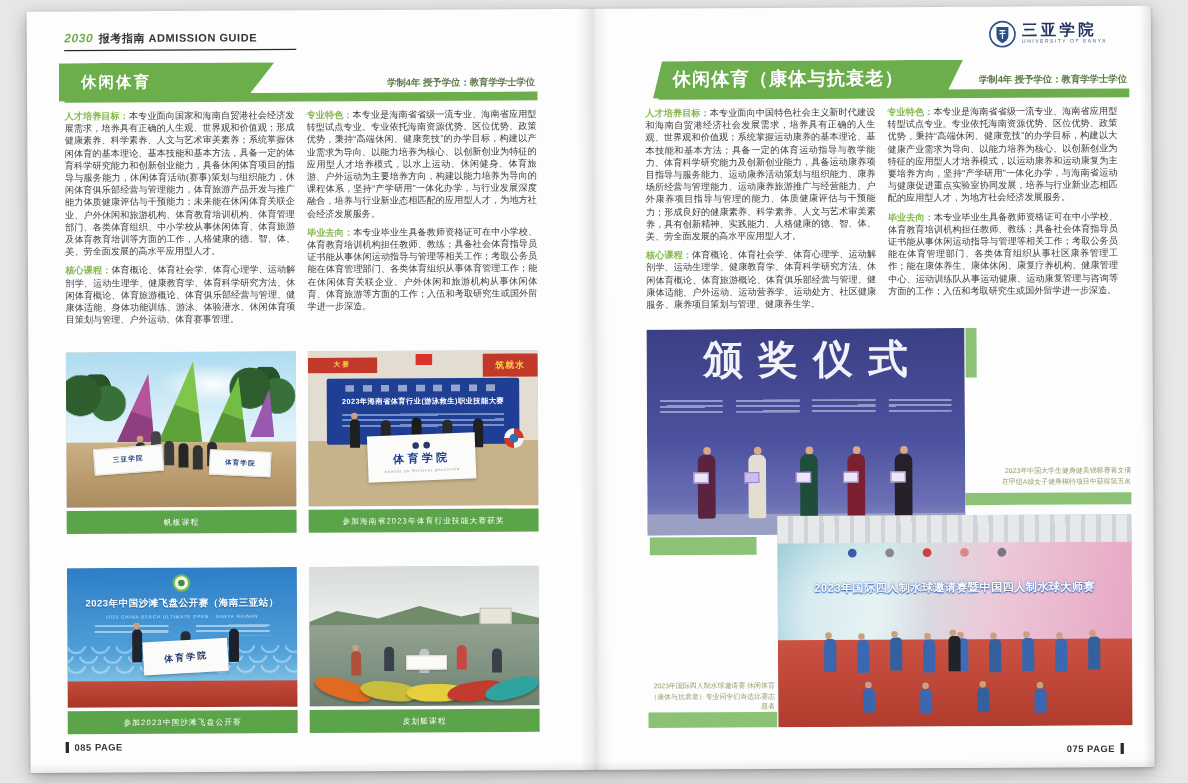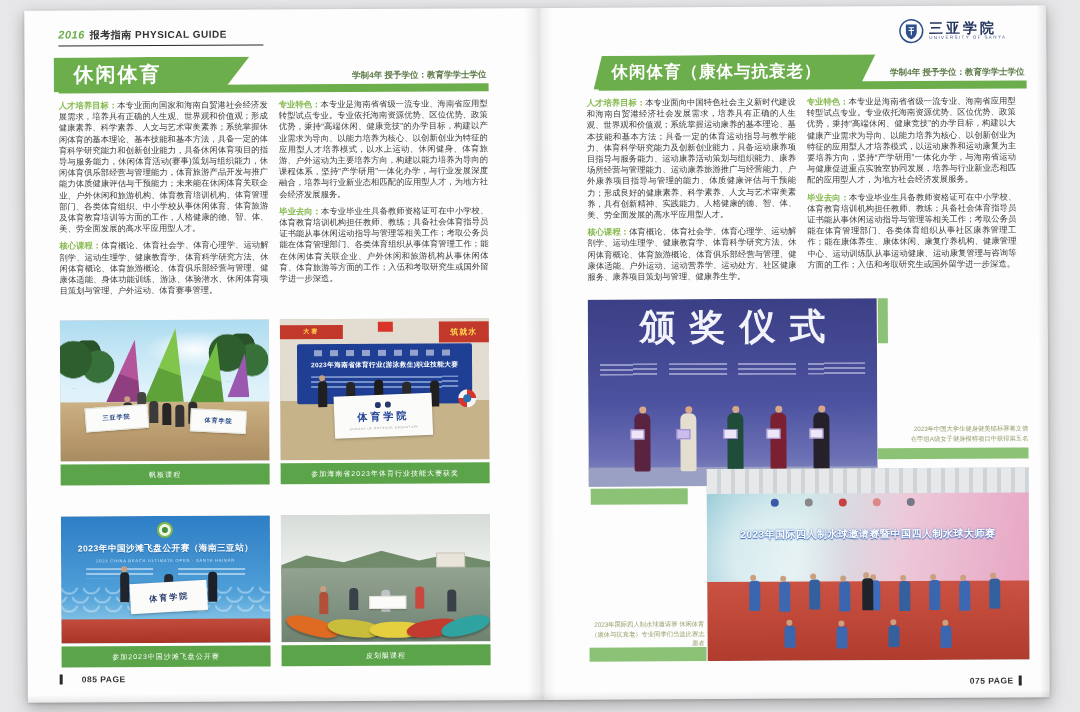--- a/index.html
+++ b/index.html
@@ -18,21 +18,21 @@
   .logo{position:absolute;right:40px;top:12px;display:flex;align-items:center;gap:5px;}
   .logo svg{width:26px;height:26px;}
   .logo .ln{font-family:"Liberation Serif","DejaVu Serif",serif;font-weight:bold;font-size:14px;color:#24355f;letter-spacing:3px;line-height:13px;}
   .logo .le{font-size:4.5px;color:#49588a;letter-spacing:1.4px;}
 
   
   .flagL{position:absolute;left:29px;top:47px;width:196px;height:35px;background:#6cae4c;
          clip-path:polygon(0 0,100% 0,86% 100%,0 100%);display:flex;align-items:center;padding-left:20px;}
   .flagR{position:absolute;left:569px;top:48px;width:282px;height:34px;background:#6cae4c;
          clip-path:polygon(3% 0,100% 0,94% 100%,0 100%);display:flex;align-items:center;padding-left:18px;}
-  .flag-title{color:#fff;font-weight:bold;font-size:20px;letter-spacing:2px;white-space:nowrap;}
+  .flag-title{color:#fff;font-weight:bold;font-size:14px;letter-spacing:2px;white-space:nowrap;}
   .flagR .flag-title{font-size:16.5px;letter-spacing:1px;}
   .stripL{position:absolute;left:34px;top:75px;width:430px;height:8px;background:#6cae4c;z-index:-0;}
   .stripR{position:absolute;left:574px;top:75px;width:428px;height:8px;background:#6cae4c;}
   .bmetaL{position:absolute;left:250px;top:61px;width:212px;text-align:right;font-size:8.5px;font-weight:bold;color:#5c7a48;}
   .bmetaR{position:absolute;left:790px;top:61px;width:210px;text-align:right;font-size:8.5px;font-weight:bold;color:#5c7a48;}
 
   
   .col{position:absolute;width:209px;font-size:8.3px;line-height:11.2px;color:#3b3b3b;text-align:justify;}
   .c1L{left:34px;top:90px;} .c2L{left:254px;top:90px;}
   .c1R{left:562px;top:90px;} .c2R{left:782px;top:90px;}
@@ -164,31 +164,31 @@
   .d1{left:852px;top:292px;width:10px;height:45px;}
   .d2{left:851px;top:442px;width:151px;height:11px;}
   .d3{left:564px;top:481px;width:97px;height:16px;}
   .d4{left:562px;top:640px;width:117px;height:14px;}
   .smallcap{position:absolute;font-size:6.3px;line-height:9.5px;color:#95a06b;text-align:right;}
   .capA{left:834px;top:418px;width:168px;}
   .capB{left:562px;top:612px;width:115px;}
 
   
   .pgnum{position:absolute;font-size:8.5px;font-weight:bold;color:#333;letter-spacing:.5px;}
-  .pgL{left:32px;top:664px;border-left:3px solid #2a2a2a;padding-left:19px;}
+  .pgL{left:32px;top:664px;border-left:3px solid #2a2a2a;padding-left:5px;}
   .pgR{left:932px;top:670px;border-right:3px solid #2a2a2a;padding-right:5px;width:62px;text-align:right;}
 </style>
 </head>
 <body>
 
 <div class="canvas">
   <div class="spread">
 
     <div class="guide-label">
-      <span class="yr">2016</span><span>报考指南 PHYSICAL GUIDE</span>
+      <span class="yr">2030</span><span>报考指南 ADMISSION GUIDE</span>
     </div>
 
     <div class="logo">
       <svg viewBox="0 0 24 24">
         <circle cx="12" cy="12" r="10.5" fill="none" stroke="#2d4f8a" stroke-width="1.4"></circle>
         <path d="M7 6 h10 v7 c0 4 -3.5 6 -5 6.6 C10.5 19 7 17 7 13 Z" fill="#2d4f8a"></path>
         <path d="M9.5 9 h5 M9.5 11.5 h5 M12 9 v7" stroke="#ffffff" stroke-width="1" fill="none"></path>
       </svg>
       <div>
         <div class="ln">三亚学院</div>

